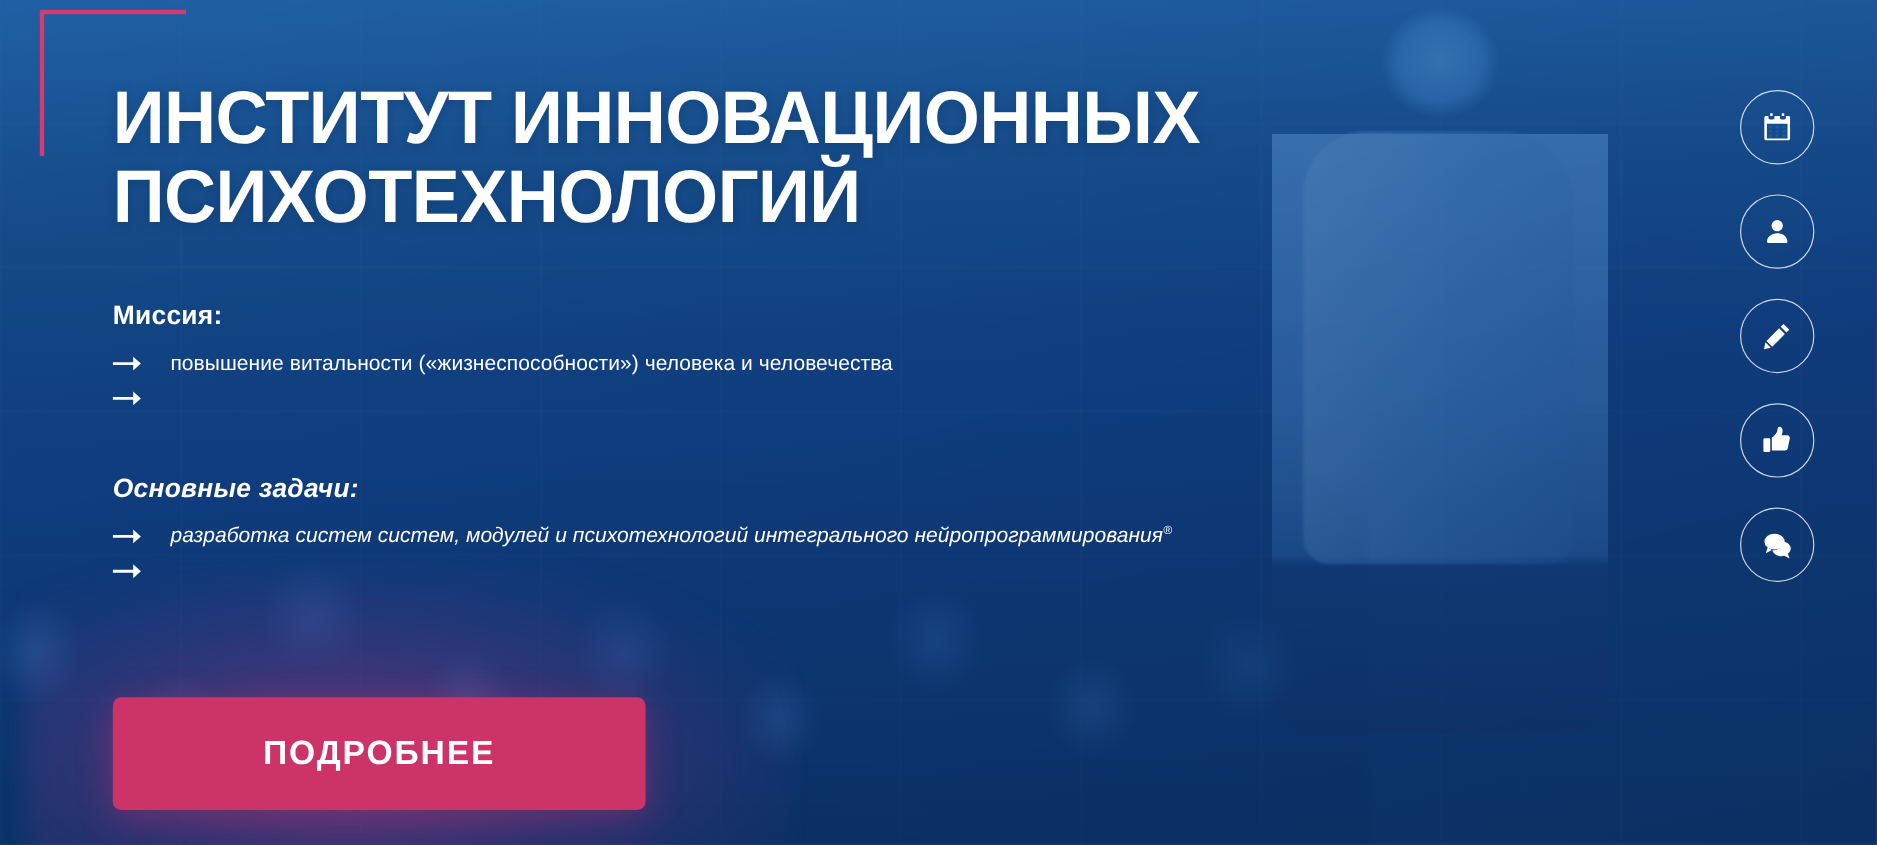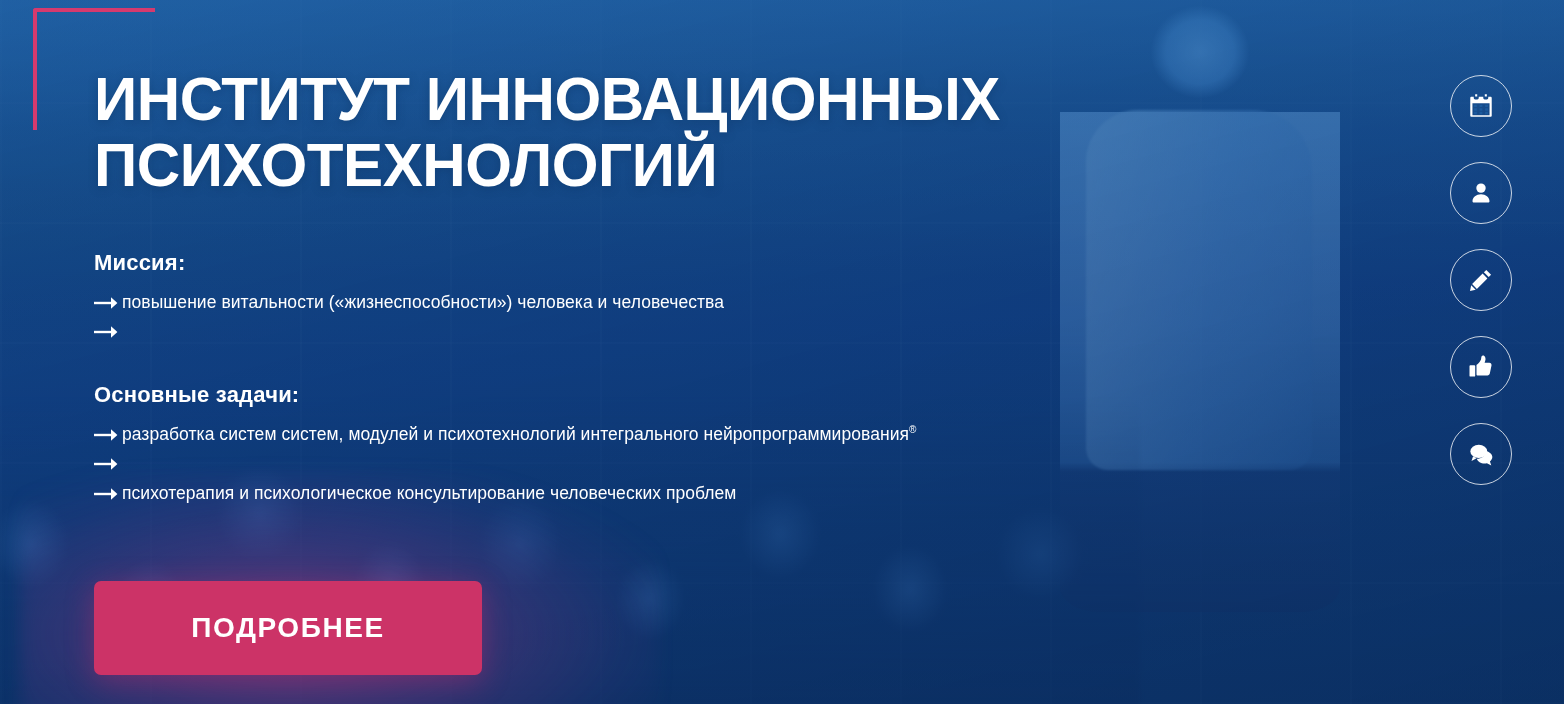--- a/index.html
+++ b/index.html
@@ -117,35 +117,35 @@
     letter-spacing:-0.5px;
     text-transform:uppercase;
     font-family:"Liberation Sans","DejaVu Sans",sans-serif;
     transform:scaleX(.97);
     transform-origin:left center;
     white-space:pre-line;
     text-shadow:0 2px 10px rgba(10,45,90,.35);
   }
 
   .block-mission { position:absolute; top:250px; left:0; }
-  .block-tasks   { position:absolute; top:382px; left:0; }
+  .block-tasks   { position:absolute; top:394px; left:0;font-style:italic; }
 
   .block-title {
     color:#ffffff;
     font-size:22px;
     font-weight:700;
     letter-spacing:.2px;
     margin-bottom:14px;
   }
 
   ul.bullets { list-style:none; }
   ul.bullets li {
     display:flex;
     align-items:center;
-    gap:2px;
+    gap:22px;
     margin-bottom:5px;
   }
   .arrow-icon {
     flex:0 0 auto;
     width:26px; height:24px;
     position:relative;
     top:1px;
   }
   .arrow-icon svg { display:block; }
   .bullet-text {
@@ -158,21 +158,21 @@
   }
   .bullet-text sup {
     font-size:10px;
     vertical-align:super;
     line-height:0;
   }
 
   .cta-button {
     position:absolute;
     left:0; top:581px;
-    width:388px; height:94px;
+    width:444px; height:94px;
     background:#cc3367;
     border:none;
     border-radius:7px;
     color:#ffffff;
     font-size:28px;
     font-weight:700;
     letter-spacing:1.6px;
     text-transform:uppercase;
     cursor:pointer;
     font-family:"Liberation Sans","DejaVu Sans",sans-serif;
@@ -257,29 +257,20 @@
           <span class="bullet-text"><span>разработка систем систем, модулей и психотехнологий интегрального нейропрограммирования</span><sup>®</sup></span>
         </li>
         <li>
           <span class="arrow-icon">
             <svg width="26" height="22" viewBox="0 0 26 22" aria-hidden="true">
               <path d="M1 11h19" stroke="#fff" stroke-width="2.4" fill="none" stroke-linecap="square"></path>
               <path d="M17 5.2 23.4 11 17 16.8z" fill="#fff"></path>
             </svg>
           </span>
         </li>
-        <li>
-          <span class="arrow-icon">
-            <svg width="26" height="22" viewBox="0 0 26 22" aria-hidden="true">
-              <path d="M1 11h19" stroke="#fff" stroke-width="2.4" fill="none" stroke-linecap="square"></path>
-              <path d="M17 5.2 23.4 11 17 16.8z" fill="#fff"></path>
-            </svg>
-          </span>
-          <span class="bullet-text">психотерапия и психологическое консультирование человеческих проблем</span>
-        </li>
       </ul>
     </section>
 
     <button class="cta-button">ПОДРОБНЕЕ</button>
   </div>
 
   <nav class="icon-rail">
 
     <button class="rail-btn">
       <span>

